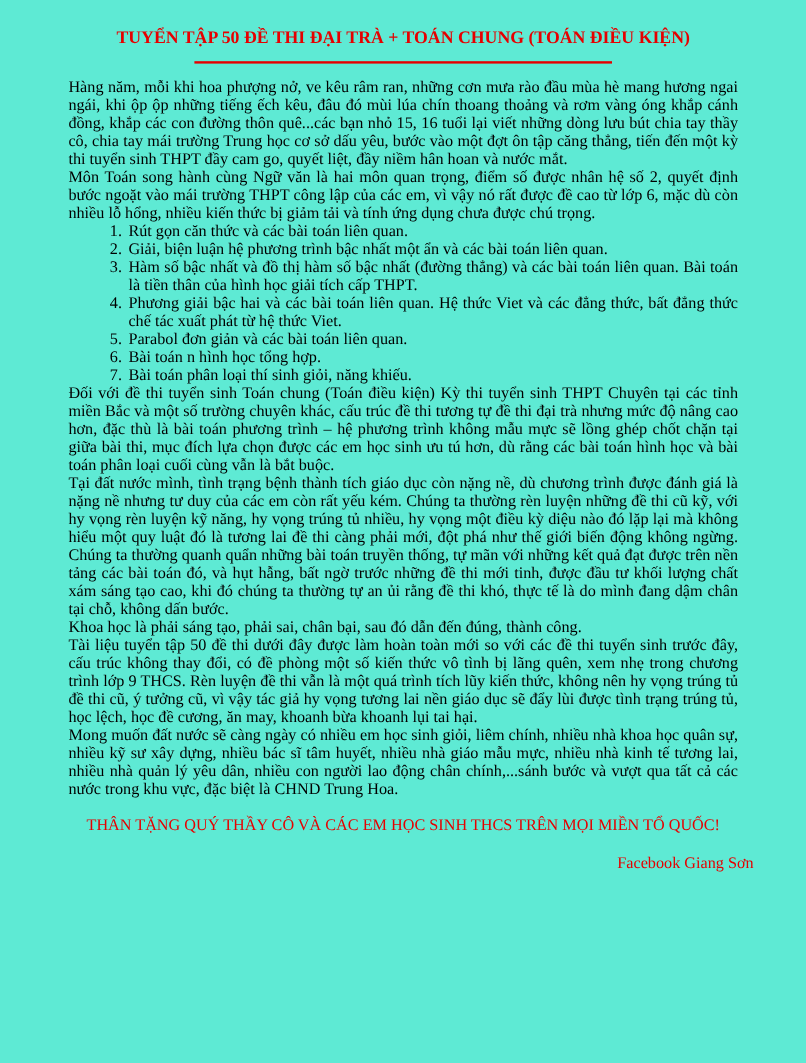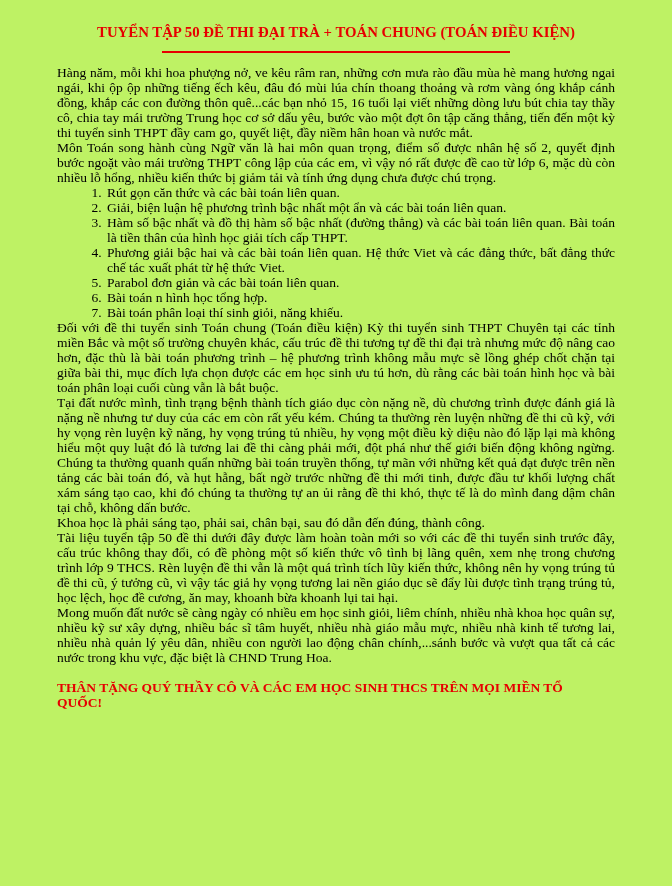--- a/index.html
+++ b/index.html
@@ -2,21 +2,21 @@
 <html lang="vi" style="--red: #e60000;"><head>
 <meta charset="utf-8">
 <style>
   :root { --red: #e60000; }
   html, body { margin: 0; padding: 0; background: #ffffff; }
   .page {
     position: relative;
     width: 672px;
     height: 886px;
     margin: 0 auto;
-    background: #bef264;
+    background: #5eead4;
     box-sizing: border-box;
     padding: 24px 57px 0 57px;
     font-family: "Liberation Serif", "DejaVu Serif", serif;
     font-size: 13.5px;
     line-height: 15px;
     color: #000000;
     overflow: hidden;
   }
   .doc-title {
     margin: 0;
@@ -42,22 +42,22 @@
     margin: 0;
     padding: 0 0 0 48px;
   }
   ol.topics li {
     text-align: justify;
     padding-left: 2px;
   }
   .dedication {
     margin: 15px 15px 0 0;
     color: var(--red);
-    font-weight: 700;
-    text-align: left;
+    font-weight: 400;
+    text-align: right;
   }
   .signature {
     margin: 16px -13px 0 0;
     color: var(--red);
     text-align: right;
   }
   .signature p { margin: 0; text-align: right; }
 </style>
 </head>
 <body>
@@ -87,15 +87,16 @@
     <p>Đối với đề thi tuyển sinh Toán chung (Toán điều kiện) Kỳ thi tuyển sinh THPT Chuyên tại các tỉnh miền Bắc và một số trường chuyên khác, cấu trúc đề thi tương tự đề thi đại trà nhưng mức độ nâng cao hơn, đặc thù là bài toán phương trình – hệ phương trình không mẫu mực sẽ lồng ghép chốt chặn tại giữa bài thi, mục đích lựa chọn được các em học sinh ưu tú hơn, dù rằng các bài toán hình học và bài toán phân loại cuối cùng vẫn là bắt buộc.</p>
     <p>Tại đất nước mình, tình trạng bệnh thành tích giáo dục còn nặng nề, dù chương trình được đánh giá là nặng nề nhưng tư duy của các em còn rất yếu kém. Chúng ta thường rèn luyện những đề thi cũ kỹ, với hy vọng rèn luyện kỹ năng, hy vọng trúng tủ nhiều, hy vọng một điều kỳ diệu nào đó lặp lại mà không hiểu một quy luật đó là tương lai đề thi càng phải mới, đột phá như thế giới biến động không ngừng. Chúng ta thường quanh quẩn những bài toán truyền thống, tự mãn với những kết quả đạt được trên nền tảng các bài toán đó, và hụt hẫng, bất ngờ trước những đề thi mới tinh, được đầu tư khối lượng chất xám sáng tạo cao, khi đó chúng ta thường tự an ủi rằng đề thi khó, thực tế là do mình đang dậm chân tại chỗ, không dấn bước.</p>
     <p>Khoa học là phải sáng tạo, phải sai, chân bại, sau đó dẫn đến đúng, thành công.</p>
     <p>Tài liệu tuyển tập 50 đề thi dưới đây được làm hoàn toàn mới so với các đề thi tuyển sinh trước đây, cấu trúc không thay đổi, có đề phòng một số kiến thức vô tình bị lãng quên, xem nhẹ trong chương trình lớp 9 THCS. Rèn luyện đề thi vẫn là một quá trình tích lũy kiến thức, không nên hy vọng trúng tủ đề thi cũ, ý tưởng cũ, vì vậy tác giả hy vọng tương lai nền giáo dục sẽ đẩy lùi được tình trạng trúng tủ, học lệch, học đề cương, ăn may, khoanh bừa khoanh lụi tai hại.</p>
     <p>Mong muốn đất nước sẽ càng ngày có nhiều em học sinh giỏi, liêm chính, nhiều nhà khoa học quân sự, nhiều kỹ sư xây dựng, nhiều bác sĩ tâm huyết, nhiều nhà giáo mẫu mực, nhiều nhà kinh tế tương lai, nhiều nhà quản lý yêu dân, nhiều con người lao động chân chính,...sánh bước và vượt qua tất cả các nước trong khu vực, đặc biệt là CHND Trung Hoa.</p>
   </div>
 
   <p class="dedication">THÂN TẶNG QUÝ THẦY CÔ VÀ CÁC EM HỌC SINH THCS TRÊN MỌI MIỀN TỔ QUỐC!</p>
 
   <div class="signature">
+    <p>Facebook Giang Sơn</p>
   </div>
 
 </div>
 
 </body></html>

